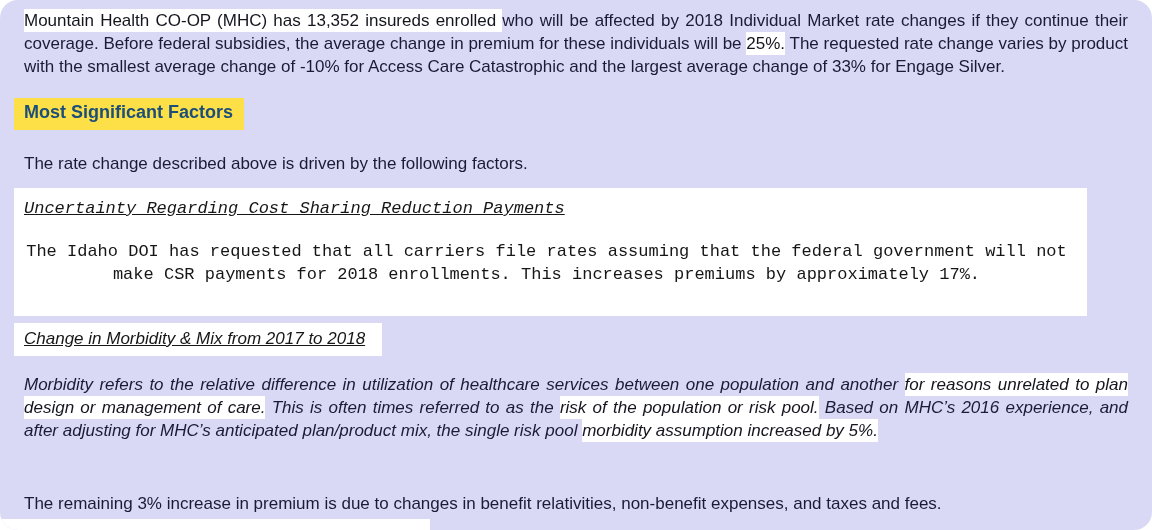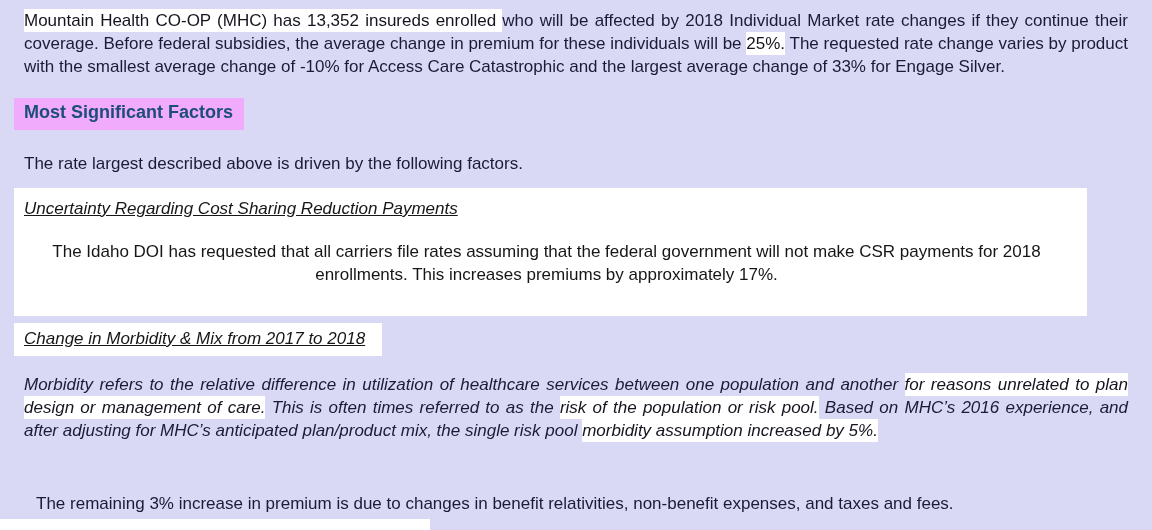--- a/index.html
+++ b/index.html
@@ -14,55 +14,57 @@
   }
   .page {
     position: relative;
     width: 1152px;
     height: 530px;
     background: #d9d9f5;
     overflow: hidden;
     color: #1b1b38;
     font-size: 17px;
     line-height: 23px;
+    border-radius: 18px;
   }
   .intro-para {
     margin: 0 24px;
     padding-top: 9px;
     width: 1104px;
     text-align: justify;
   }
   .hl {
     background: #ffffff;
     color: #151520;
     padding: 2px 0;
   }
   .section-heading-box {
     display: inline-block;
-    background: #f0abfc;
+    background: #fde047;
     margin: 20px 0 0 14px;
     padding: 4px 11px 7px 10px;
     line-height: 20px;
   }
   .section-heading {
     color: #1b4e79;
     font-weight: bold;
     font-size: 18px;
   }
   .lead-line {
     margin: 22px 24px 0 24px;
   }
   .white-box {
     background: #ffffff;
     color: #161616;
   }
   .csr-box {
     margin: 13px 0 0 14px;
     width: 1053px;
     padding: 9px 10px 13px 10px;
+    font-family: Liberation Mono, monospace;
   }
   .box-heading {
     font-style: italic;
     text-decoration: underline;
     color: #161616;
   }
   .csr-body {
     margin-top: 20px;
     width: 1045px;
     text-align: center;
@@ -72,21 +74,21 @@
     margin: 7px 0 0 14px;
     padding: 4px 17px 6px 10px;
   }
   .morbidity-para {
     margin: 17px 37px 0 24px;
     width: 1104px;
     text-align: justify;
     font-style: italic;
   }
   .closing-line {
-    margin: 50px 24px 0 36px;
+    margin: 50px 24px 0 24px;
   }
   .bottom-strip {
     position: absolute;
     left: 0;
     bottom: 0;
     width: 430px;
     height: 11px;
     background: #ffffff;
   }
 </style>
@@ -94,21 +96,21 @@
 <body>
 
 <div class="page">
 
   <p class="intro-para"><span class="hl">Mountain Health CO-OP (MHC) has 13,352 insureds enrolled </span><span>who will be affected by 2018 Individual Market rate changes if they continue their coverage. Before federal subsidies, the average change in premium for these individuals will be </span><span class="hl">25%.</span><span> The requested rate change varies by product with the smallest average change of -10% for Access Care Catastrophic and the largest average change of 33% for Engage Silver.</span></p>
 
   <div class="section-heading-box">
     <span class="section-heading">Most Significant Factors</span>
   </div>
 
-  <p class="lead-line">The rate largest described above is driven by the following factors.</p>
+  <p class="lead-line">The rate change described above is driven by the following factors.</p>
 
   <div class="white-box csr-box">
     <div class="box-heading">Uncertainty Regarding Cost Sharing Reduction Payments</div>
     <p class="csr-body">The Idaho DOI has requested that all carriers file rates assuming that the federal government will not make CSR payments for 2018 enrollments. This increases premiums by approximately 17%.</p>
   </div>
 
   <div class="white-box morbidity-heading-box">
     <span class="box-heading">Change in Morbidity &amp; Mix from 2017 to 2018</span>
   </div>
 

